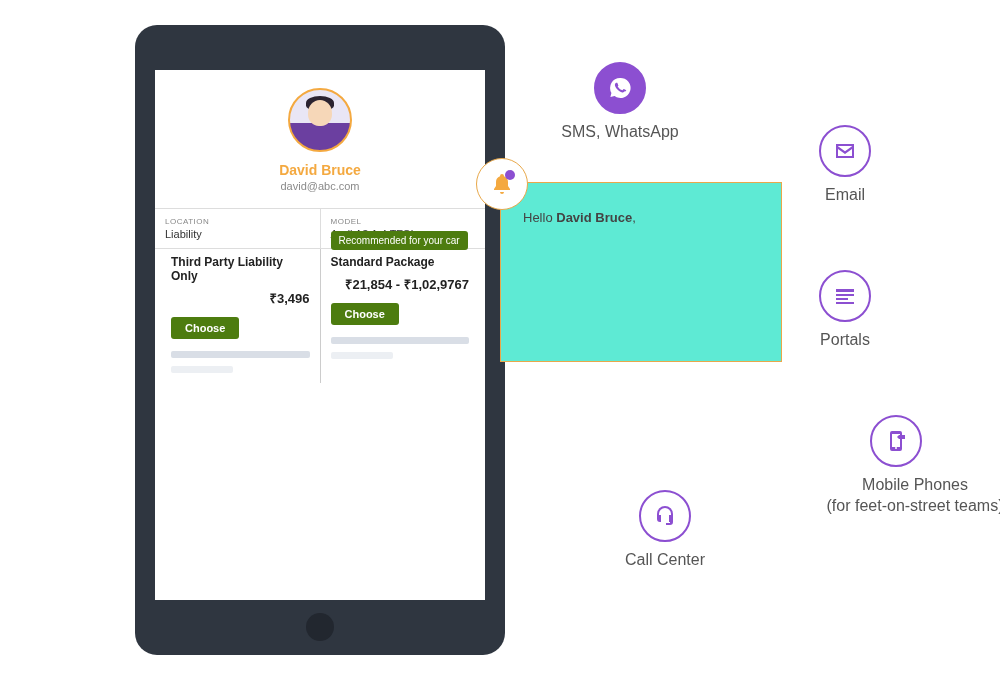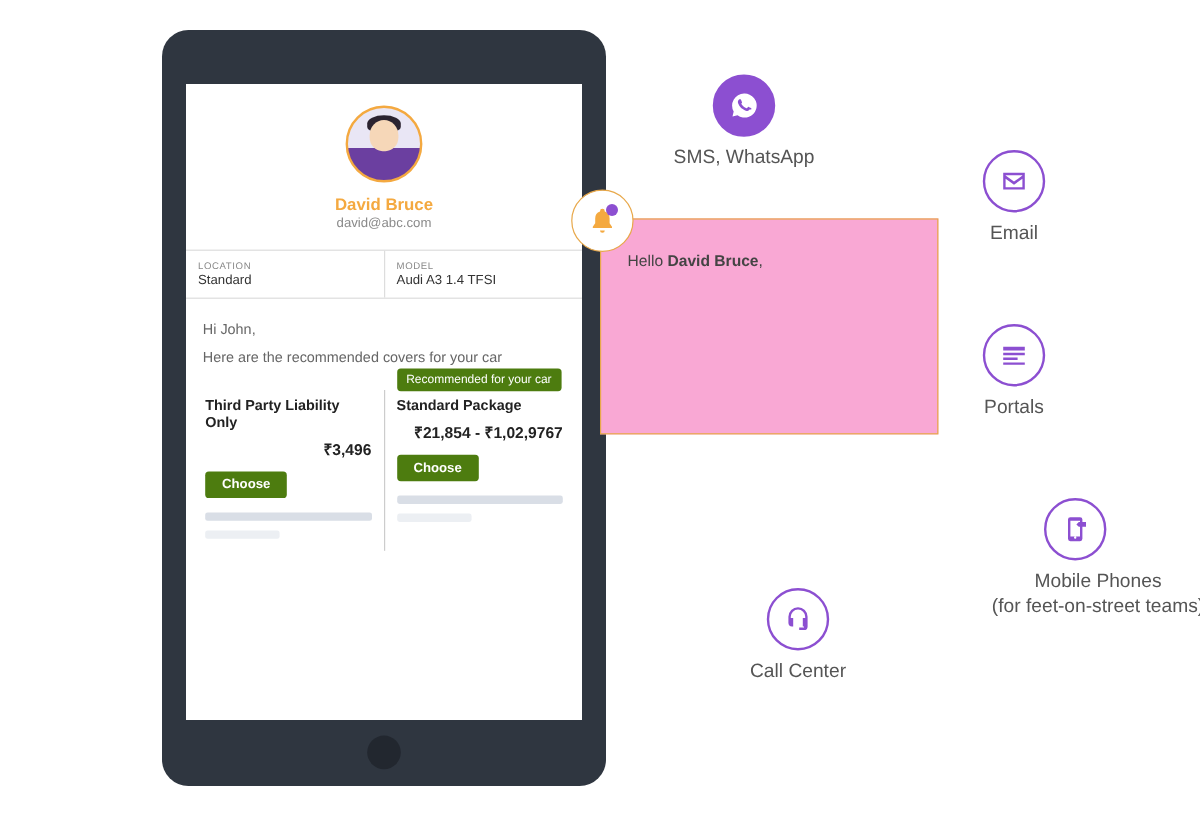--- a/index.html
+++ b/index.html
@@ -83,21 +83,21 @@
   background: #fff; border: 1px solid #e8a84a;
   display: flex; align-items: center; justify-content: center;
   z-index: 6;
 }
 .bell-circle svg { width: 24px; height: 24px; }
 .bell-dot { position: absolute; top: 11px; right: 12px; width: 10px; height: 10px; background: #8c4fd1; border-radius: 50%; }
 
 .popup {
   position: absolute; left: 500px; top: 182px;
   width: 282px; height: 180px;
-  background: #f9a8d4; border: 1px solid #e8a84a;
+  background: #5eead4; border: 1px solid #e8a84a;
   padding: 26px 22px; z-index: 5;
 }
 .popup-text { font-size: 13px; color: #444; line-height: 1.4; }
 .popup-text .bold { font-weight: 700; }
 
 
 .ch { position: absolute; text-align: center; }
 .ch-circ {
   width: 52px; height: 52px; border-radius: 50%;
   border: 2px solid #8c4fd1; background: #fff;
@@ -127,32 +127,28 @@
         <div class="hair"></div>
           <div class="head"></div>
       </div>
       <div class="profile-name">David Bruce</div>
       <div class="profile-email">david@abc.com</div>
     </div>
 
     <div class="info-row">
       <div class="info-cell">
         <div class="info-label">LOCATION</div>
-        <div class="info-value">Standard</div>
+        <div class="info-value">Liability</div>
       </div>
       <div class="info-cell">
         <div class="info-label">MODEL</div>
         <div class="info-value">Audi A3 1.4 TFSI</div>
       </div>
     </div>
 
-    <div class="msg">
-      <p>Hi John,</p>
-      <p>Here are the recommended covers for your car</p>
-    </div>
 
     <div class="packages">
       <div class="pkg">
         
         <div class="pkg-title">Third Party Liability Only</div>
         <div class="pkg-price">₹3,496</div>
         <button class="choose">Choose</button>
         <div class="ph-line"></div>
         <div class="ph-line s"></div>
       </div>

